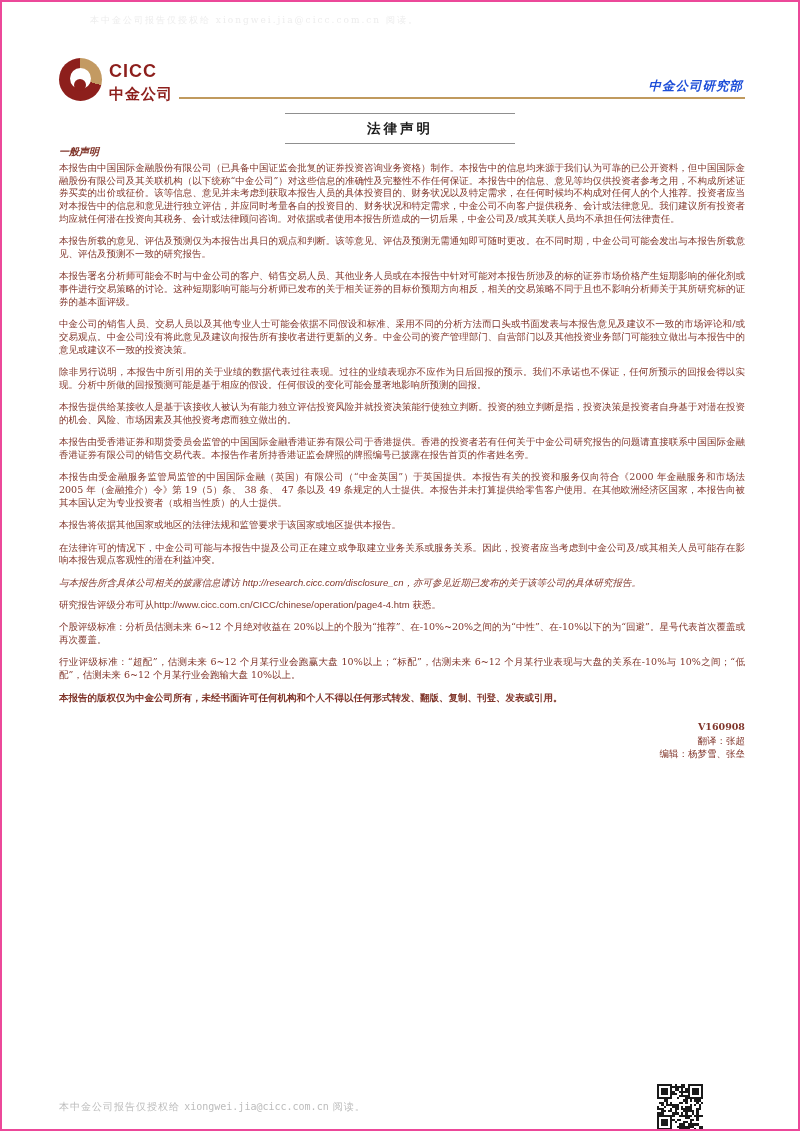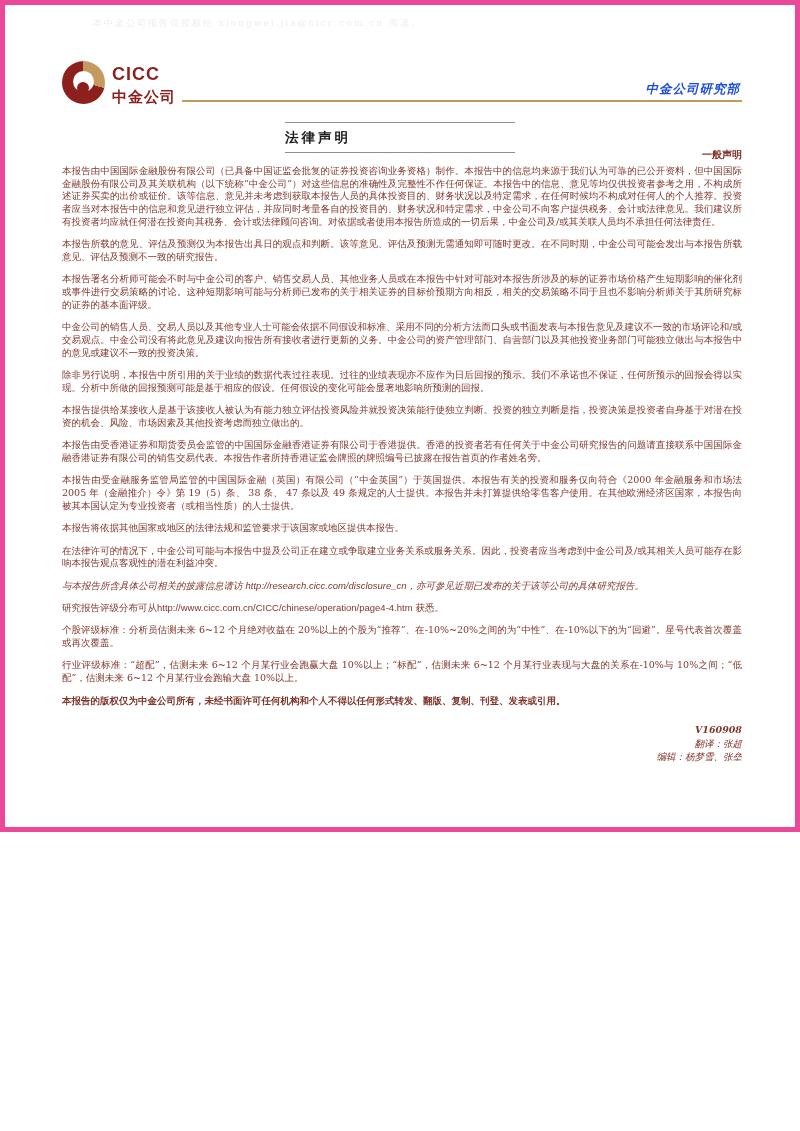--- a/index.html
+++ b/index.html
@@ -1,19 +1,19 @@
 <!DOCTYPE html>
 <html><head>
 <meta charset="utf-8">
 <style>
   html,body{margin:0;padding:0;background:#fff;}
   .page{
-    position:relative;width:800px;height:832px;background:#ffffff;
+    position:relative;width:800px;height:1131px;background:#ffffff;
     font-family:"DejaVu Serif","Liberation Serif",serif;
-    overflow:hidden;border:5px solid #ec4899;box-sizing:border-box;
+    overflow:hidden;border:2px solid #ec4899;box-sizing:border-box;
   }
   
   .wm-top{
     position:absolute;left:88px;top:12px;font-size:9px;color:#ededed;
     letter-spacing:2px;white-space:nowrap;
   }
   
   .logo{position:absolute;left:57px;top:56px;display:flex;align-items:flex-start;}
   .logo-mark{
     position:relative;width:43px;height:43px;border-radius:50%;
@@ -25,36 +25,36 @@
   .logo-text{margin-left:7px;line-height:1;margin-top:4px;}
   .logo-en{font-family:"Liberation Sans",sans-serif;font-weight:bold;font-size:18px;color:#8d1f1c;letter-spacing:1px;}
   .logo-cn{font-family:Liberation Mono, monospace;font-weight:bold;font-size:15px;color:#8d1f1c;margin-top:8px;letter-spacing:1px;}
   .dept{
     position:absolute;right:55px;top:76px;font-size:12.5px;color:#1d4ed8;
     font-style:italic;font-weight:bold;letter-spacing:1px;
   }
   .gold-line{position:absolute;left:177px;right:53px;top:95px;height:2px;background:#c09a5e;}
   
   .title-box{
-    position:absolute;top:117px;left:50%;transform:translateX(-50%);
+    position:absolute;top:111px;left:50%;transform:translateX(-50%);
     width:230px;border-top:1px solid #8f8f8f;border-bottom:1px solid #8f8f8f;
-    text-align:left;padding:4px 0 5px 0;
+    text-align:center;padding:4px 0 5px 0;
   }
   .title-box .t{font-size:13.5px;font-weight:bold;color:#1a1a1a;letter-spacing:3px;}
   
   .content{
     position:absolute;top:144px;left:57px;right:53px;
     font-size:9.5px;line-height:12.8px;color:#80352a;text-align:justify;
   }
-  .sec-head{text-align:right;font-weight:bold;font-size:10px;margin:0 0 3px 0;}
+  .sec-head{text-align:left;font-weight:bold;font-size:10px;margin:0 0 3px 0;font-style:italic;}
   .para{margin:0 0 9.5px 0;}
   .para.gap{margin-top:2px;font-style:italic;}
   .para.bold{font-weight:bold;}
   .url{font-family:"Liberation Sans",sans-serif;font-size:9.5px;color:inherit;text-decoration:none;}
-  .colophon{margin-top:16px;text-align:right;font-style:italic;line-height:13.5px;}
+  .colophon{margin-top:16px;text-align:right;line-height:13.5px;}
   .colophon .ver{font-weight:bold;}
   
   .footer-auth{
     position:absolute;left:57px;top:1098px;font-size:10px;color:#bcbcbc;
     letter-spacing:1px;white-space:nowrap;
   }
   .footer-auth .email{font-family:"DejaVu Sans Mono","Liberation Mono",monospace;letter-spacing:0;}
   .qr{position:absolute;left:655px;top:1082px;width:46px;height:46px;}
   .qr svg{width:46px;height:46px;display:block;}
 </style>

